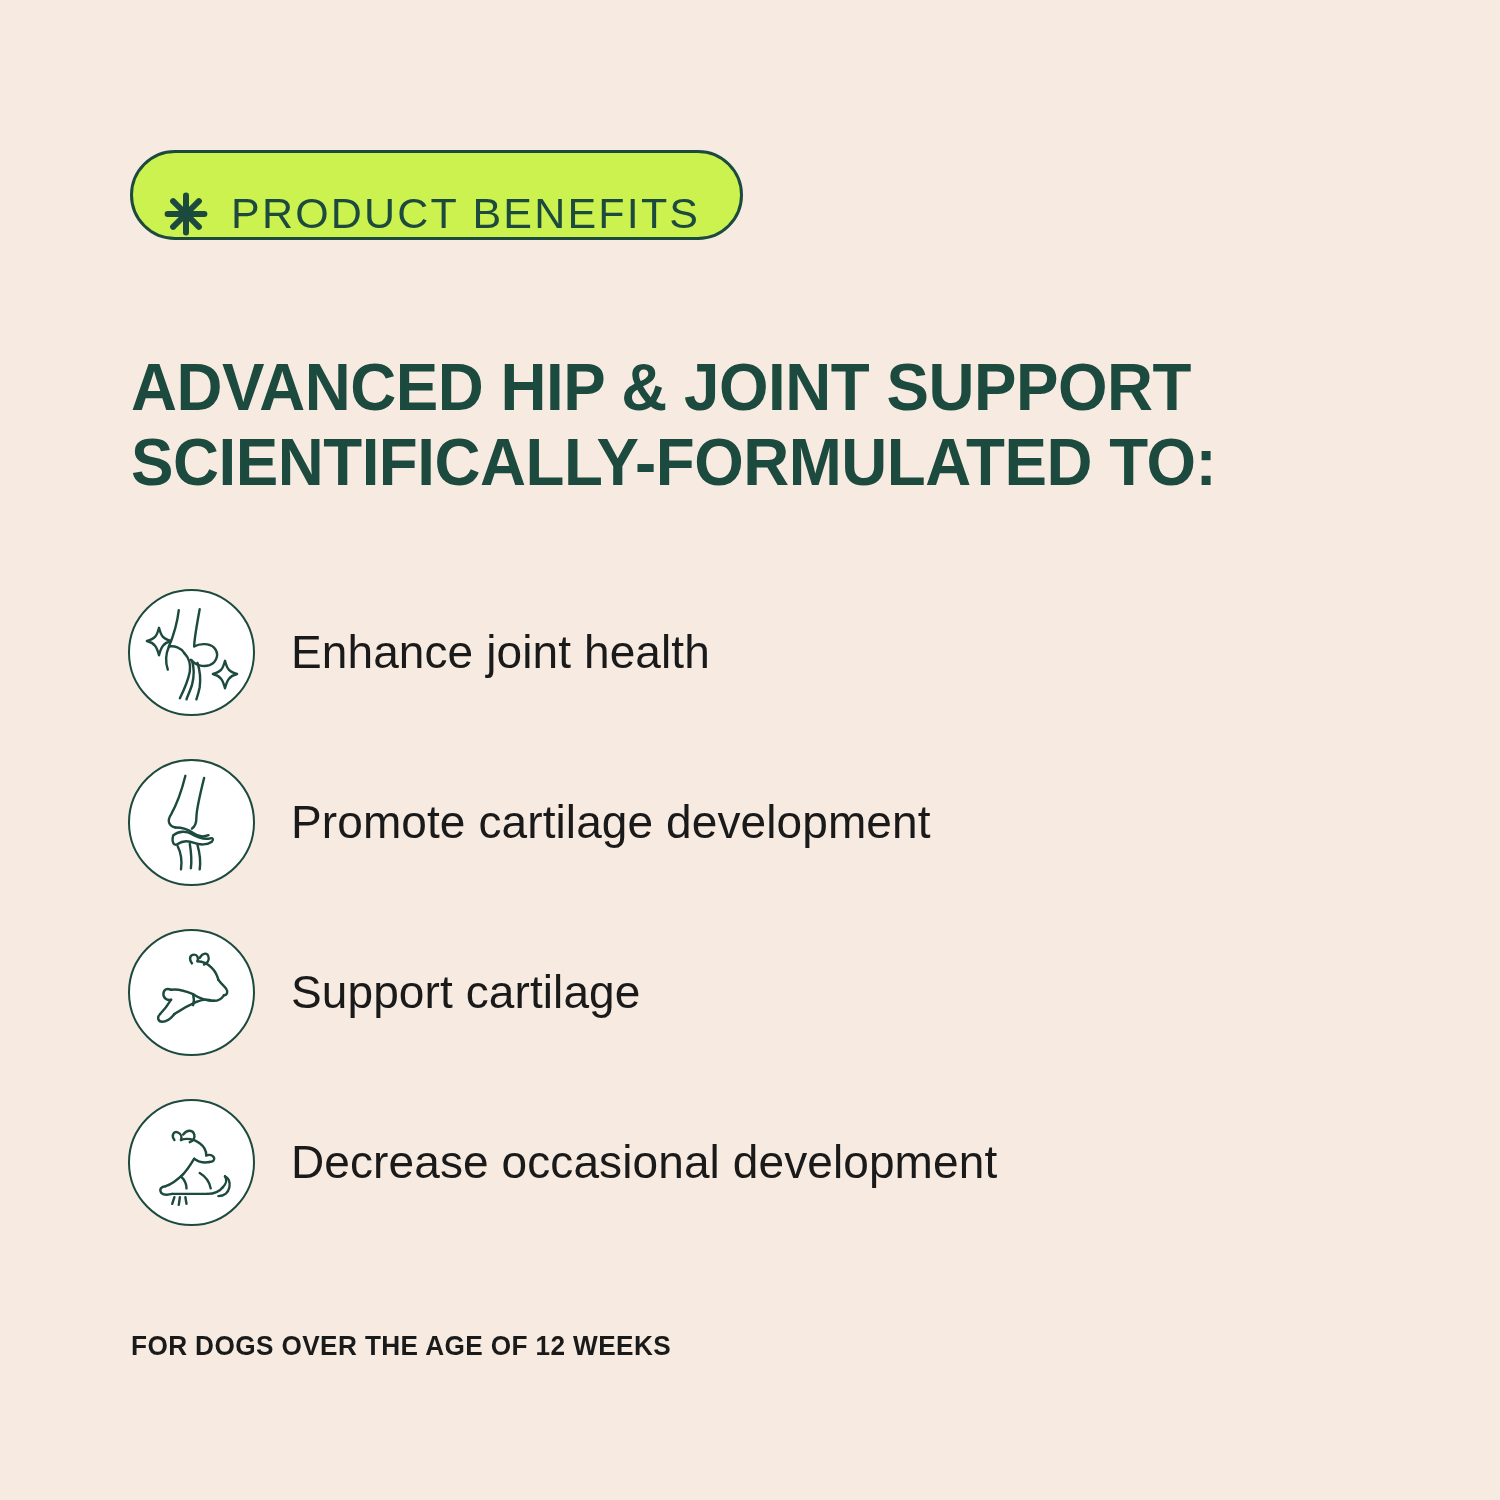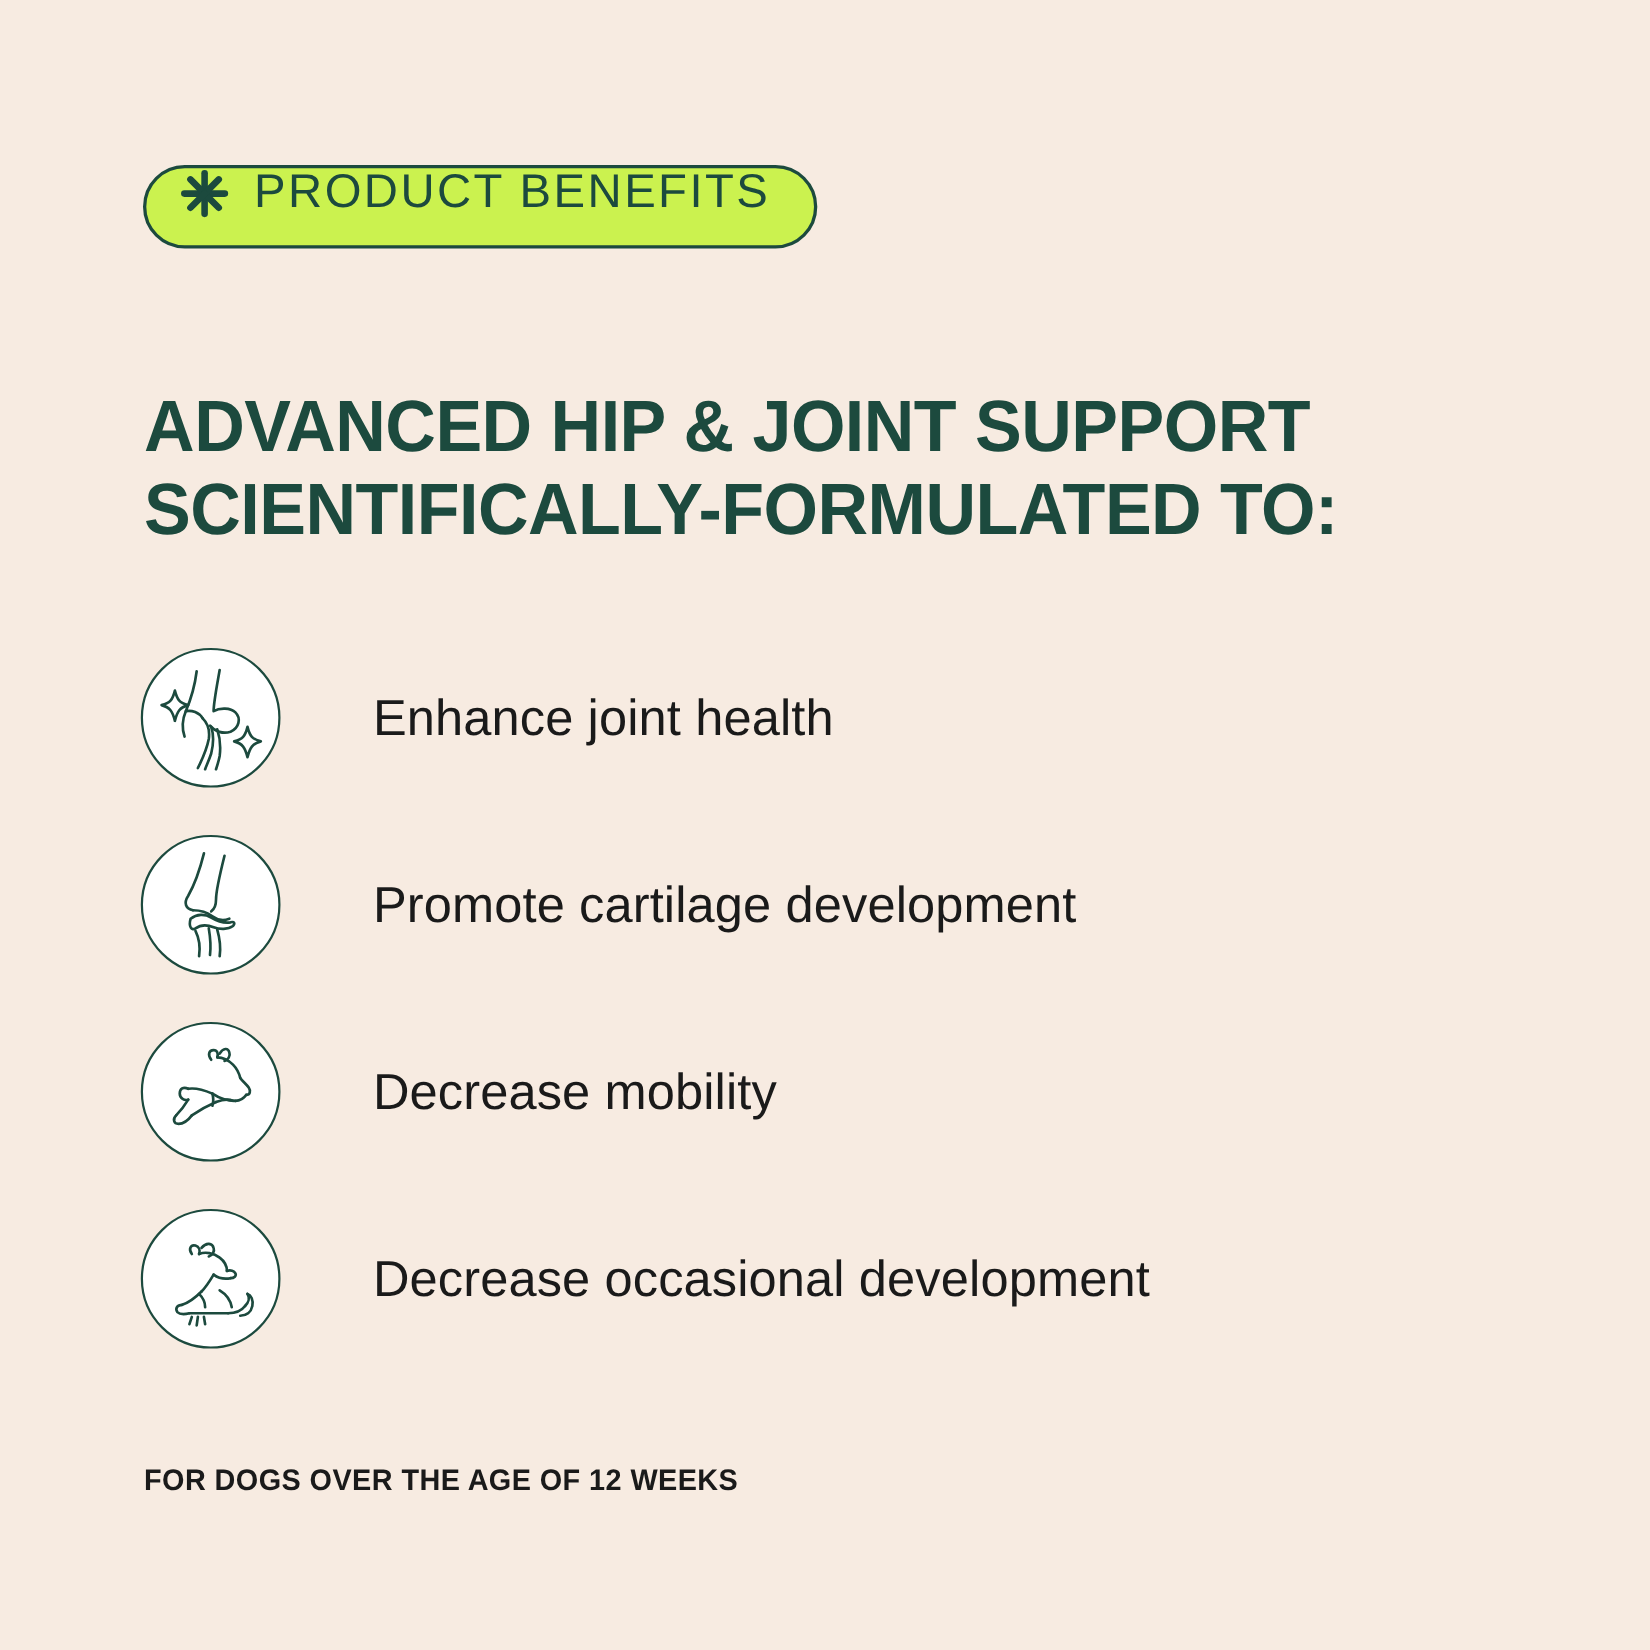--- a/index.html
+++ b/index.html
@@ -20,23 +20,23 @@
     height: 1500px;
     background: #F7EBE1;
     box-sizing: border-box;
   }
 
   
   .badge {
     position: absolute;
     left: 130px;
     top: 150px;
-    height: 76px;
+    height: 90px;
     display: flex;
-    align-items: flex-start;
+    align-items: flex-end;
     gap: 22px;
     padding: 0 40px 0 30px;
     background: #CBF24F;
     border: 3px solid #1C4A3E;
     border-radius: 48px;
     box-sizing: border-box;
   }
   .badge-asterisk {
     width: 46px;
     height: 46px;
@@ -102,21 +102,20 @@
     width: 110px;
     height: 110px;
     display: block;
   }
   .benefit-label {
     font-size: 46px;
     color: #1A1A1A;
     line-height: 1.1;
     white-space: nowrap;
     letter-spacing: 0.1px;
-    margin-left: 48px;
   }
 
   
   .footnote {
     position: absolute;
     left: 131px;
     top: 1331px;
     font-size: 27px;
     font-weight: 700;
     letter-spacing: 0.4px;
@@ -204,21 +203,21 @@
             <path d="M51 52 C44 49 37 47 31 48"></path>
             <path d="M31 48 C27 46 24 48 24 52 C24 56 28 58 31 57"></path>
             <path d="M31 57 C28 62 24 67 21 70"></path>
             <path d="M21 70 C18 73 19 77 23 77 C27 77 31 74 34 70"></path>
             <path d="M34 70 C40 66 47 62 54 59"></path>
             <path d="M54 59 C59 57 64 56 68 58"></path>
             <path d="M51 52 C52 56 52 59 51 62"></path>
           </g>
         </svg>
       </div>
-      <div class="benefit-label">Decrease mobility</div>
+      <div class="benefit-label">Support cartilage</div>
     </div>
 
     <div class="benefit-row">
       <div class="benefit-icon-circle">
         <svg viewBox="0 0 100 100">
           <g fill="none" stroke="#1C4A3E" stroke-width="2.2" stroke-linecap="round" stroke-linejoin="round">
             <path d="M34 30 C31 26 33 22 37 23 C40 24 41 27 40 30"></path>
             <path d="M42 25 C46 20 51 21 52 25 C53 28 51 31 48 32"></path>
             <path d="M40 30 C45 28 52 29 57 33 C61 36 63 40 63 44"></path>
             <path d="M63 44 C66 43 69 44 70 46 C71 48 69 50 66 50"></path>

